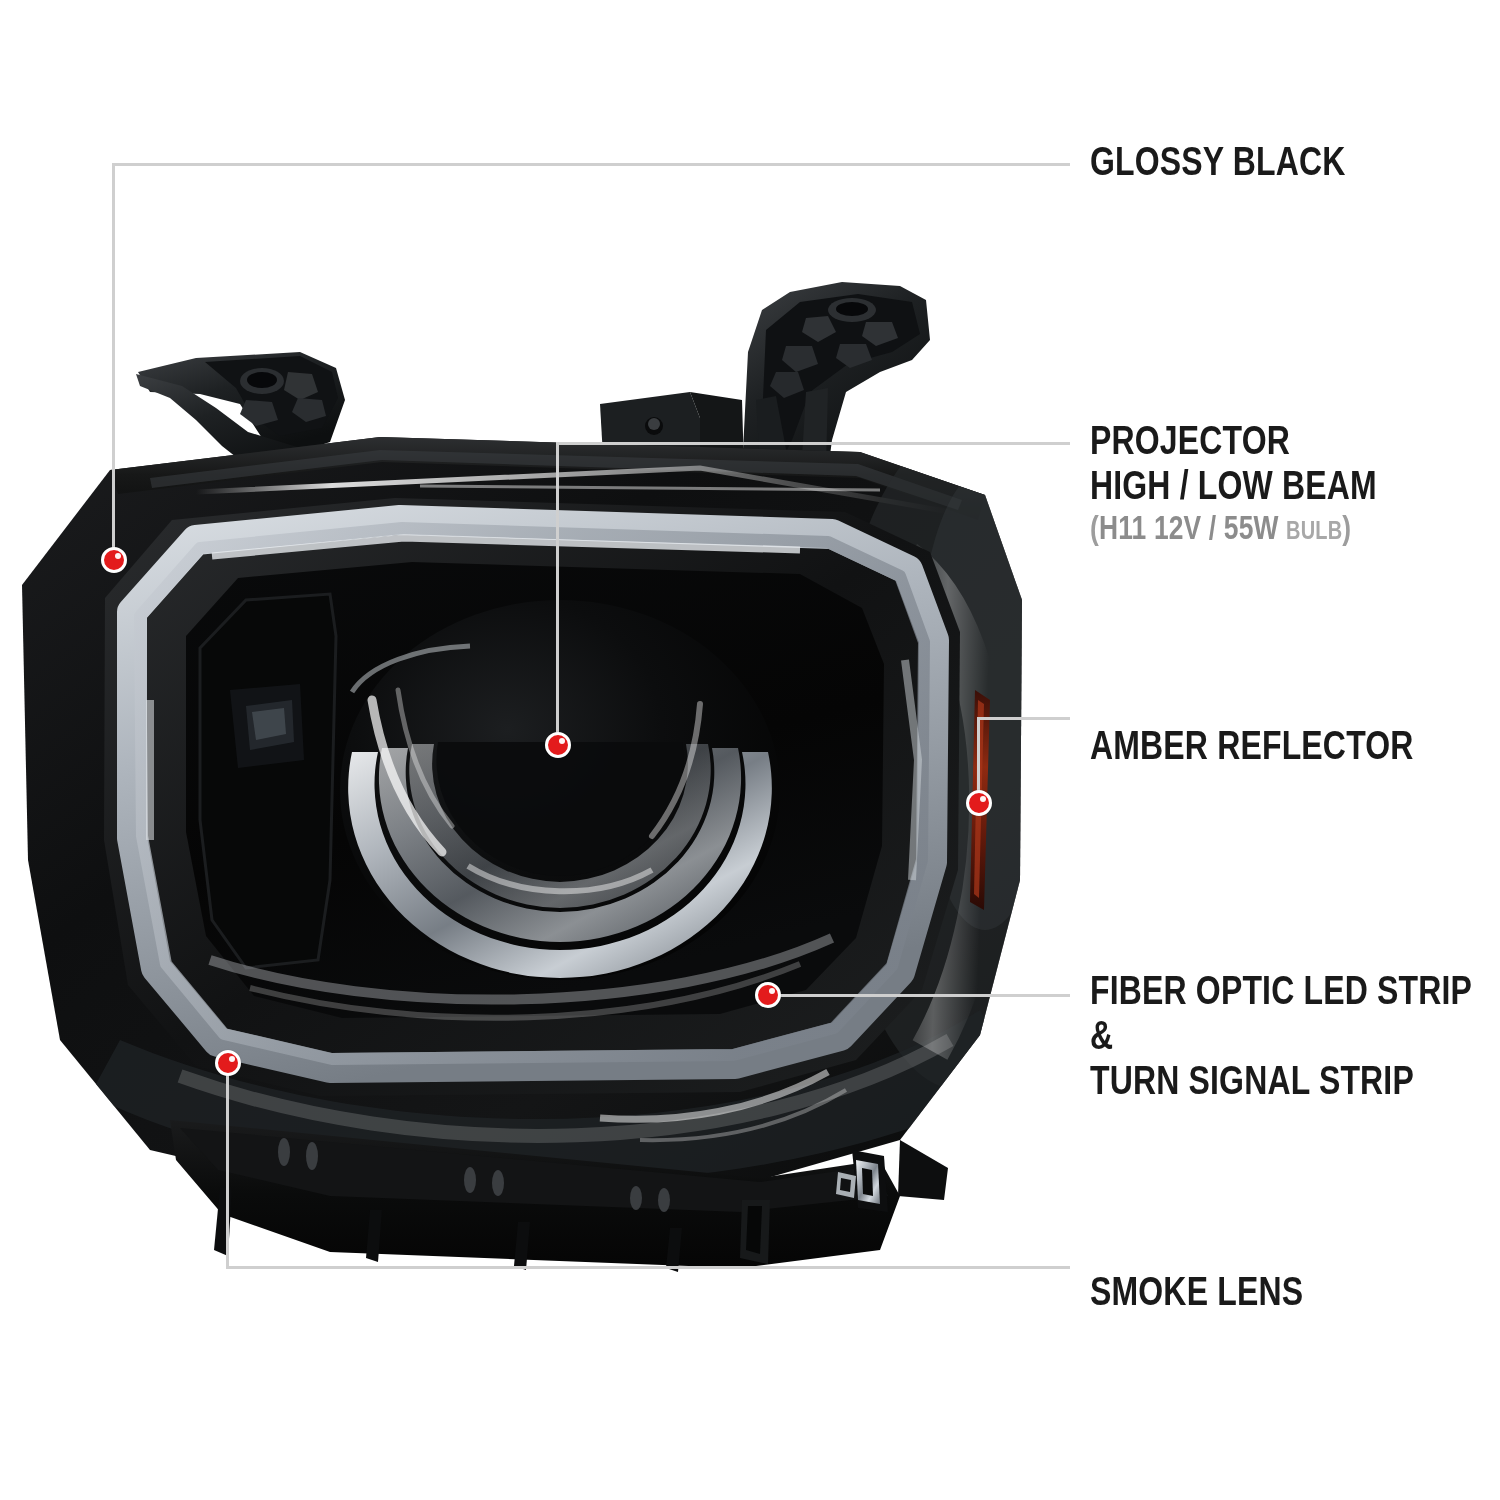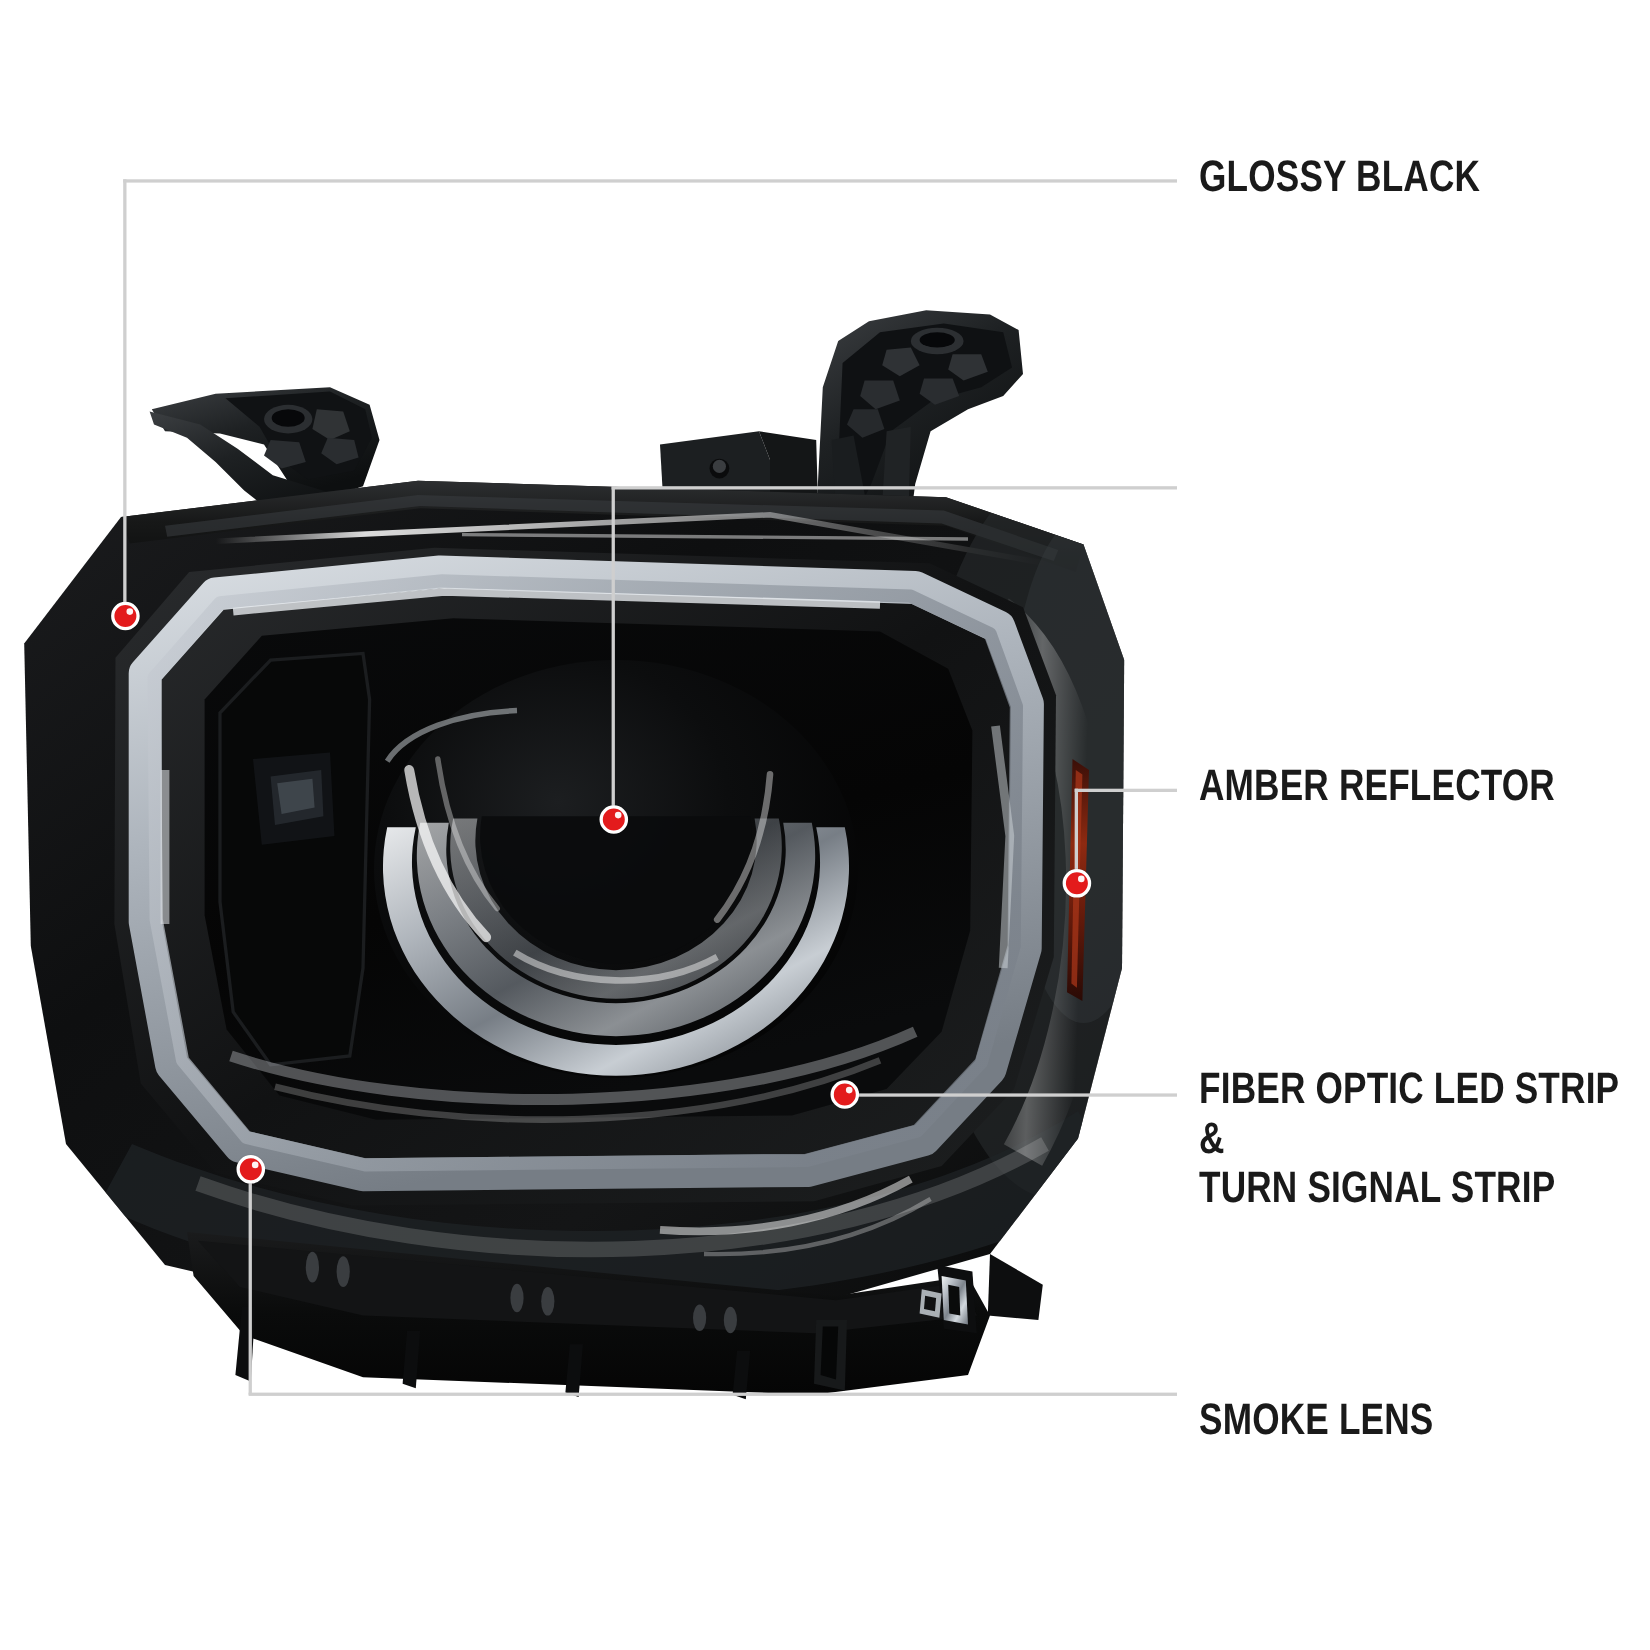--- a/index.html
+++ b/index.html
@@ -305,22 +305,29 @@
   <div class="dot" style="left:101px;top:547px;"></div>
   <div class="dot" style="left:545px;top:732px;"></div>
   <div class="dot" style="left:966px;top:790px;"></div>
   <div class="dot" style="left:755px;top:982px;"></div>
   <div class="dot" style="left:215px;top:1050px;"></div>
 
   <div class="callout" style="left:1090px;top:139px;">
     <div class="ln">GLOSSY BLACK</div>
   </div>
 
-
-  <div class="callout" style="left:1090px;top:692px;">
+  <div class="callout" style="left:1090px;top:418px;">
+    <div class="ln">PROJECTOR</div>
+    <div class="ln">HIGH / LOW BEAM</div>
+    <div class="sub">
+      <span class="pr">(</span><span>H11  12V / 55W</span>&nbsp;<span class="sm">BULB</span><span class="pr">)</span>
+    </div>
+  </div>
+
+  <div class="callout" style="left:1090px;top:723px;">
     <div class="ln">AMBER REFLECTOR</div>
   </div>
 
   <div class="callout" style="left:1090px;top:968px;">
     <div class="ln">FIBER OPTIC LED STRIP</div>
     <div class="ln">&amp;</div>
     <div class="ln">TURN SIGNAL STRIP</div>
   </div>
 
   <div class="callout" style="left:1090px;top:1269px;">

